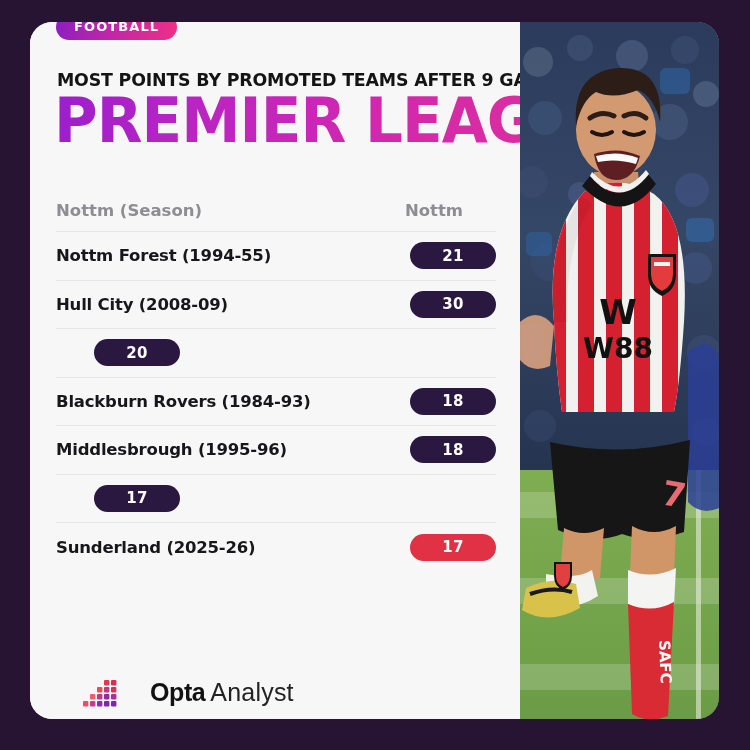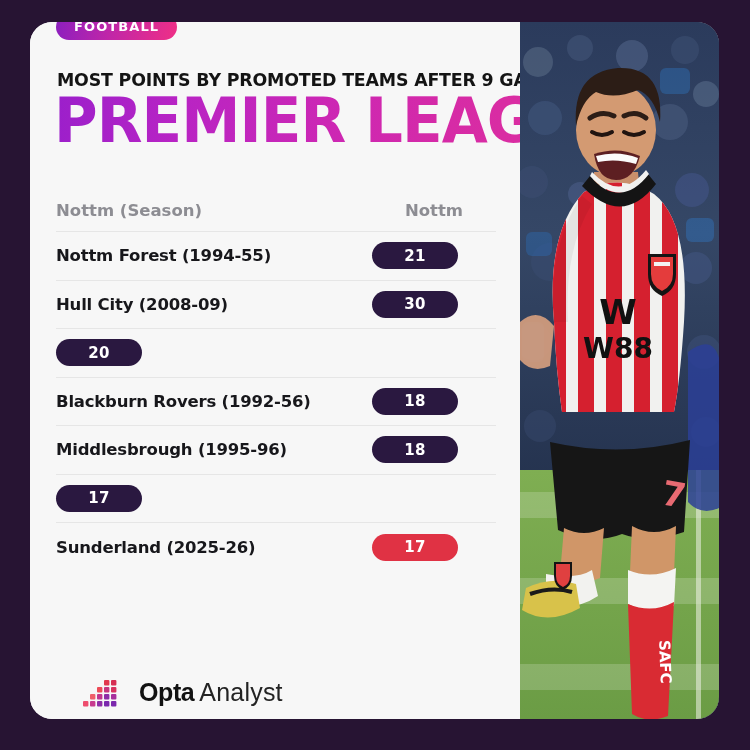--- a/index.html
+++ b/index.html
@@ -144,21 +144,21 @@
     font-weight: bold;
     color: #17171b;
     font-family: "DejaVu Sans", sans-serif;
     letter-spacing: -0.2px;
     white-space: nowrap;
   }
 
   .cell-points {
     width: 124px;
     display: flex;
-    justify-content: flex-start;
+    justify-content: flex-end;
   }
 
   .pill {
     display: inline-flex;
     align-items: center;
     justify-content: center;
     width: 86px;
     height: 27px;
     border-radius: 999px;
     background: #2a1840;
@@ -170,21 +170,21 @@
   }
   .pill.highlight { background: #e03244; }
 
   
   #logo {
     position: absolute;
     left: 52px;
     top: 652px;
     display: flex;
     align-items: flex-end;
-    gap: 15px;
+    gap: 26px;
   }
   #logo-mark {
     width: 42px;
     height: 34px;
     display: block;
   }
   #logo-text {
     font-size: 25px;
     line-height: 1;
     white-space: nowrap;
@@ -248,21 +248,21 @@
               <div class="cell-points">
                 <span class="pill">30</span>
               </div>
             </div>
             <div class="row">
               <div class="cell-points">
                 <span class="pill">20</span>
               </div>
             </div>
             <div class="row">
-              <div class="cell-team">Blackburn Rovers (1992-56)</div>
+              <div class="cell-team">Blackburn Rovers (1984-93)</div>
               <div class="cell-points">
                 <span class="pill">18</span>
               </div>
             </div>
             <div class="row">
               <div class="cell-team">Middlesbrough (1995-96)</div>
               <div class="cell-points">
                 <span class="pill">18</span>
               </div>
             </div>

